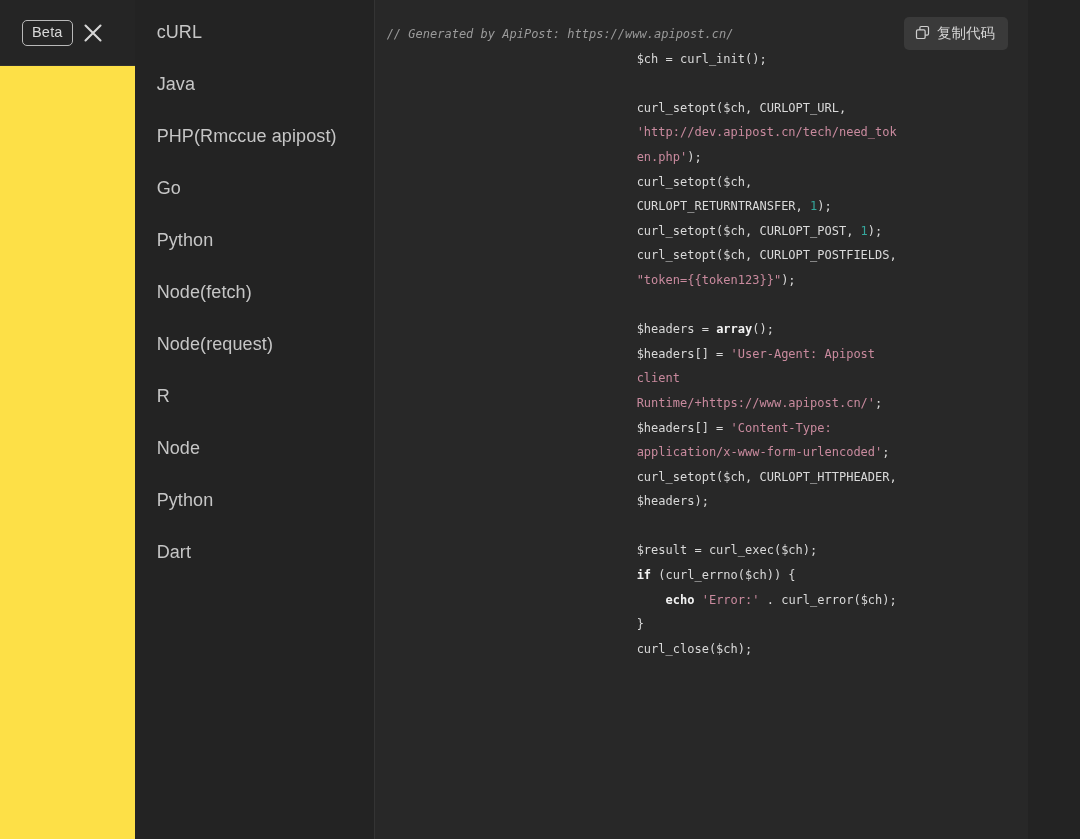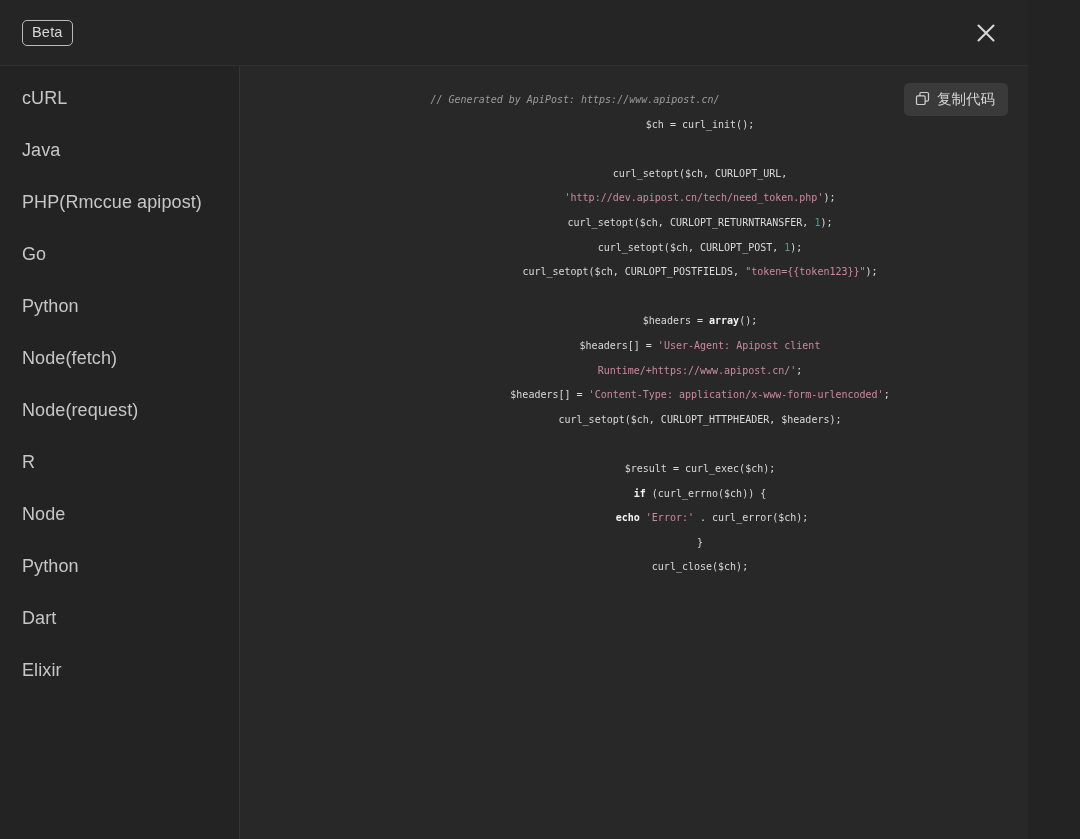--- a/index.html
+++ b/index.html
@@ -9,23 +9,23 @@
     height: 839px;
     overflow: hidden;
     background: #232323;
     font-family: "Liberation Sans", sans-serif;
   }
 
   #app {
     position: relative;
     width: 1028px;
     height: 839px;
-    background: #0c4a6e;
-    display: flex;
-    flex-direction: column;
+    background: #fde047;
+    display: flex;
+    flex-direction: row;
   }
 
   
   .topbar {
     position: relative;
     height: 66px;
     flex: 0 0 66px;
     background: #252525;
     border-bottom: 1px solid #303030;
     display: flex;
@@ -141,28 +141,27 @@
     cursor: pointer;
     white-space: nowrap;
   }
   .copy-icon { display: block; flex: 0 0 auto; }
 
   pre.code {
     margin: 0;
     padding: 22px 130px 40px 262px;
     text-indent: -250px;
     font-family: "DejaVu Sans Mono", "Liberation Mono", monospace;
-    font-size: 10px;
+    font-size: 12px;
     line-height: 24.6px;
     color: #d9d9d9;
     white-space: pre-wrap;
     word-break: break-word;
     overflow-wrap: anywhere;
     tab-size: 4;
-    text-align: center;
   }
 
   
   .tok-comment { color: #9b9b9b; font-style: italic; }
   .tok-string  { color: #c98a9e; }
   .tok-number  { color: #35a79c; }
   .tok-keyword { color: #f2f2f2; font-weight: bold; }
   .tok-plain   { color: #d9d9d9; }
 </style>
 </head>
@@ -212,23 +211,20 @@
           <span>R</span>
         </div>
         <div class="lang-item">
           <span>Node</span>
         </div>
         <div class="lang-item">
           <span>Python</span>
         </div>
         <div class="lang-item">
           <span>Dart</span>
-        </div>
-        <div class="lang-item">
-          <span>Elixir</span>
         </div>
       </nav>
 
     <section class="code-panel">
 
       <button class="copy-btn">
         <span class="copy-icon">
           <svg width="15" height="15" viewBox="0 0 16 16" aria-hidden="true">
             <rect x="5.2" y="1.6" width="9.2" height="9.2" rx="1.4" fill="none" stroke="#cfcfcf" stroke-width="1.3"></rect>
             <rect x="1.6" y="5.2" width="9.2" height="9.2" rx="1.4" fill="#3a3a3a" stroke="#cfcfcf" stroke-width="1.3"></rect>

